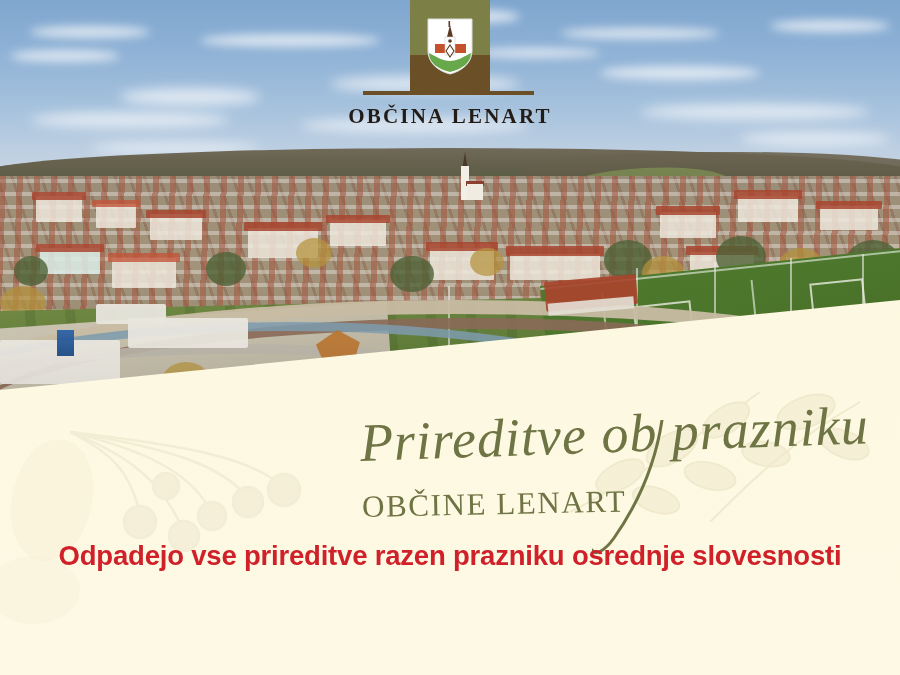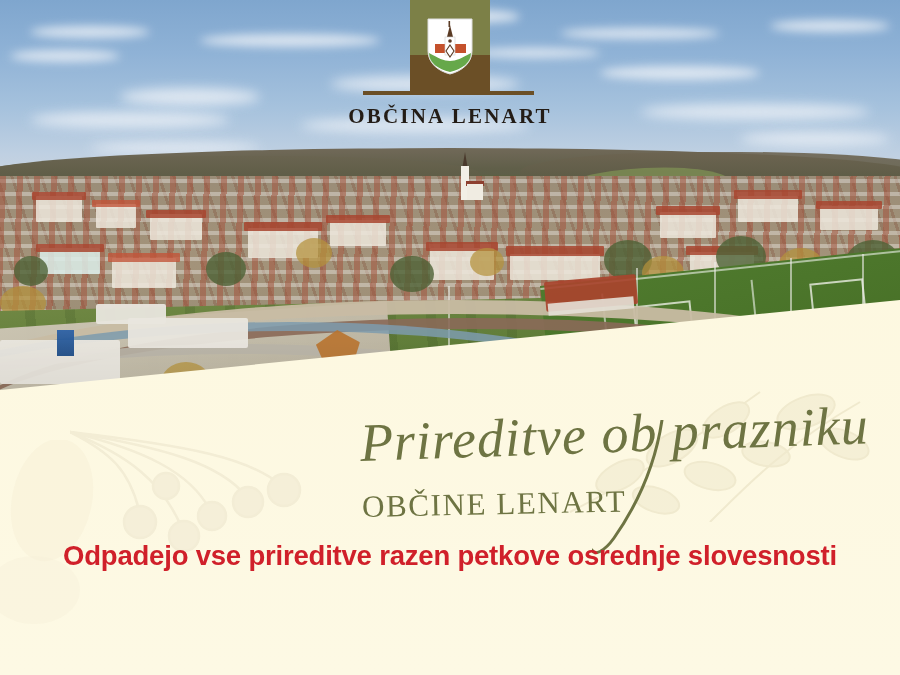--- a/index.html
+++ b/index.html
@@ -328,15 +328,15 @@
   <div class="logoText">OBČINA LENART</div>
 
   <div class="script">Prireditve ob prazniku</div>
   <div class="subhead">OBČINE LENART</div>
   <div class="swash">
     <svg width="120" height="140" viewBox="0 0 120 140" fill="none">
       <path d="M70 0 C64 40 50 78 22 118 C12 132 2 136 0 130" stroke="#6E7443" stroke-width="3" fill="none" stroke-linecap="round"></path>
     </svg>
   </div>
 
-  <div class="notice">Odpadejo vse prireditve razen petkove osrednje slovesnosti</div>
+  <div class="notice">Odpadejo vse prireditve razen prazniku osrednje slovesnosti</div>
 
 </div>
 
 </body></html>

